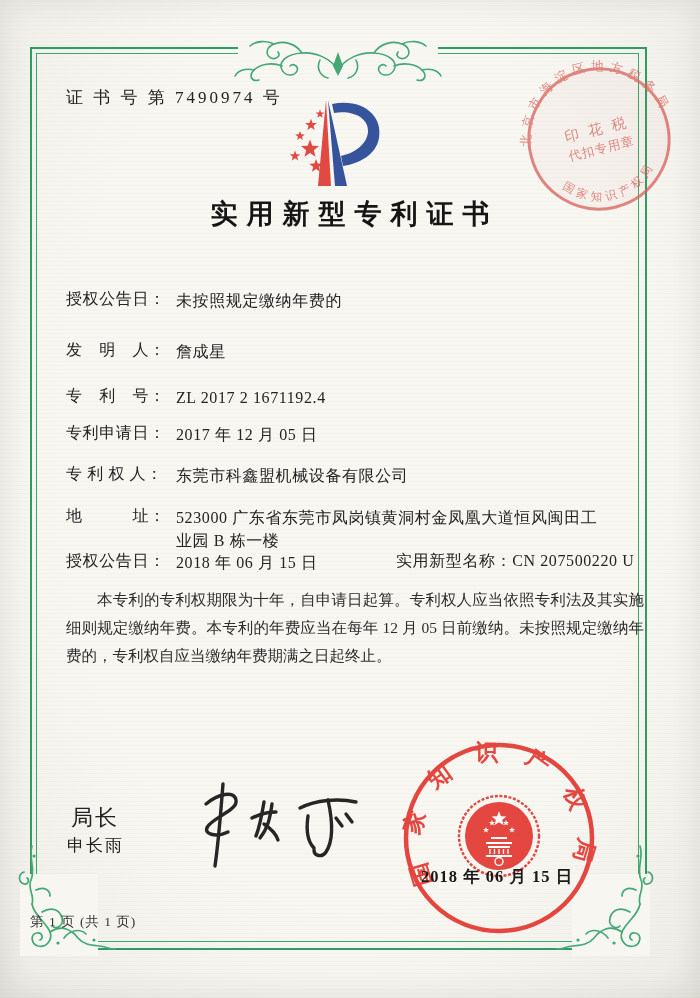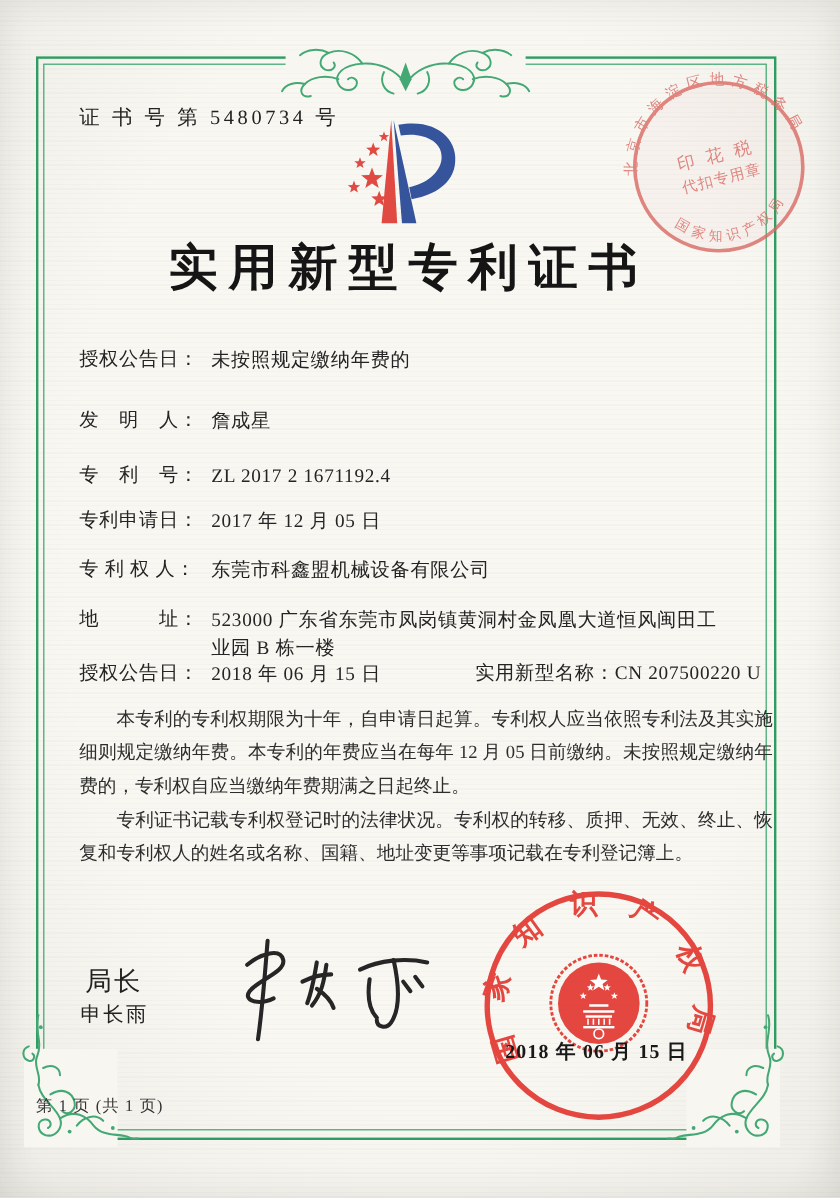--- a/index.html
+++ b/index.html
@@ -15,21 +15,21 @@
   .abs{position:absolute;}
   
   .frame-outer{left:30px;top:47px;width:613px;height:899px;border:2px solid #2f9c62;z-index:2;}
   .frame-inner{left:36px;top:53px;width:601px;height:887px;border:1px solid #3aa66c;z-index:2;}
   .patch{background:#f7f6f1;z-index:3;}
   .ornament{z-index:4;}
   
   .content{z-index:5;}
   .cert-no{left:66px;top:86px;font-size:17px;letter-spacing:3px;color:#222;}
   .logo-svg{left:283px;top:94px;width:122px;height:100px;}
-  .title{left:34px;top:196px;width:613px;text-align:center;font-size:41px;font-weight:600;
+  .title{left:48px;top:196px;width:613px;text-align:center;font-size:27px;font-weight:600;
          letter-spacing:9px;color:#151515;}
   .row{left:66px;width:578px;font-size:16px;letter-spacing:0.6px;color:#242424;}
   .row .label{display:inline-block;width:110px;vertical-align:top;white-space:pre;}
   .row .value{display:inline-block;vertical-align:top;max-width:440px;line-height:23px;}
   .r1{top:289px}.r2{top:340px}.r3{top:386px}.r4{top:423px}.r5{top:464px}.r6{top:506px}.r7{top:551px}
   .pair2{position:absolute;left:330px;top:0;white-space:nowrap;}
   .pair2 .label2{letter-spacing:0.6px;}
   .paras{left:66px;top:586px;width:578px;font-size:15.5px;line-height:28px;color:#2d2d2d;}
   .paras p{margin:0;text-indent:2em;text-align:justify;}
   .sig-title{left:71px;top:803px;font-size:22px;letter-spacing:2px;color:#222;}
@@ -77,21 +77,21 @@
       <circle cx="22" cy="14" r="1.6" fill="#43a873" stroke="none"></circle>
       <circle cx="46" cy="101" r="1.6" fill="#43a873" stroke="none"></circle>
       <circle cx="82" cy="98" r="1.6" fill="#43a873" stroke="none"></circle>
     </g>
   </svg>
 
   <svg class="abs ornament" style="left:556px;top:842px;width:104px;height:122px" viewBox="0 0 104 122">
     <use href="#cornerFl" transform="translate(104,0) scale(-1,1)"></use>
   </svg>
 
-  <div class="abs content cert-no">证 书 号 第 5480734 号</div>
+  <div class="abs content cert-no">证 书 号 第 7490974 号</div>
 
   <svg class="abs content logo-svg" viewBox="0 0 122 100">
     <defs>
       <polygon id="st5" points="0,-10 2.47,-3.4 9.51,-3.09 3.99,1.3 5.88,8.09 0,4.2 -5.88,8.09 -3.99,1.3 -9.51,-3.09 -2.47,-3.4"></polygon>
     </defs>
     <path d="M49,10 C80,4 100,22 96,44 C93,62 74,70 60,72 L58,62 C72,59 84,50 85,38 C86,24 70,16 51,19 Z" fill="#35549c"></path>
     <polygon points="45,6 52,92 64,92" fill="#35549c"></polygon>
     <polygon points="43,6 35,92 48,92" fill="#e04a42"></polygon>
     <g fill="#e04a42">
       <use href="#st5" transform="translate(37,20) scale(0.45)"></use>
@@ -125,21 +125,20 @@
   </div>
   <div class="abs content row r7">
     <span class="label">授权公告日：</span><span class="value">2018 年 06 月 15 日</span>
     <span class="pair2">
       <span class="label2">实用新型名称：</span><span>CN 207500220 U</span>
     </span>
   </div>
 
   <div class="abs content paras">
     <p>本专利的专利权期限为十年，自申请日起算。专利权人应当依照专利法及其实施细则规定缴纳年费。本专利的年费应当在每年 12 月 05 日前缴纳。未按照规定缴纳年费的，专利权自应当缴纳年费期满之日起终止。</p>
-    <p>专利证书记载专利权登记时的法律状况。专利权的转移、质押、无效、终止、恢复和专利权人的姓名或名称、国籍、地址变更等事项记载在专利登记簿上。</p>
   </div>
 
   <div class="abs content sig-title">局长</div>
   <div class="abs content sig-name">申长雨</div>
   <svg class="abs signature-svg" viewBox="0 0 212 106">
     <g stroke="#262626" stroke-width="3.4" fill="none" stroke-linecap="round" stroke-linejoin="round">
       <path d="M38,32 C50,22 66,18 68,28 C70,38 48,44 40,54 C34,62 48,66 60,60"></path>
       <path d="M55,12 C53,36 51,66 47,94"></path>
       <path d="M96,30 C94,42 92,54 88,64"></path>
       <path d="M84,46 C92,42 102,40 108,40"></path>

